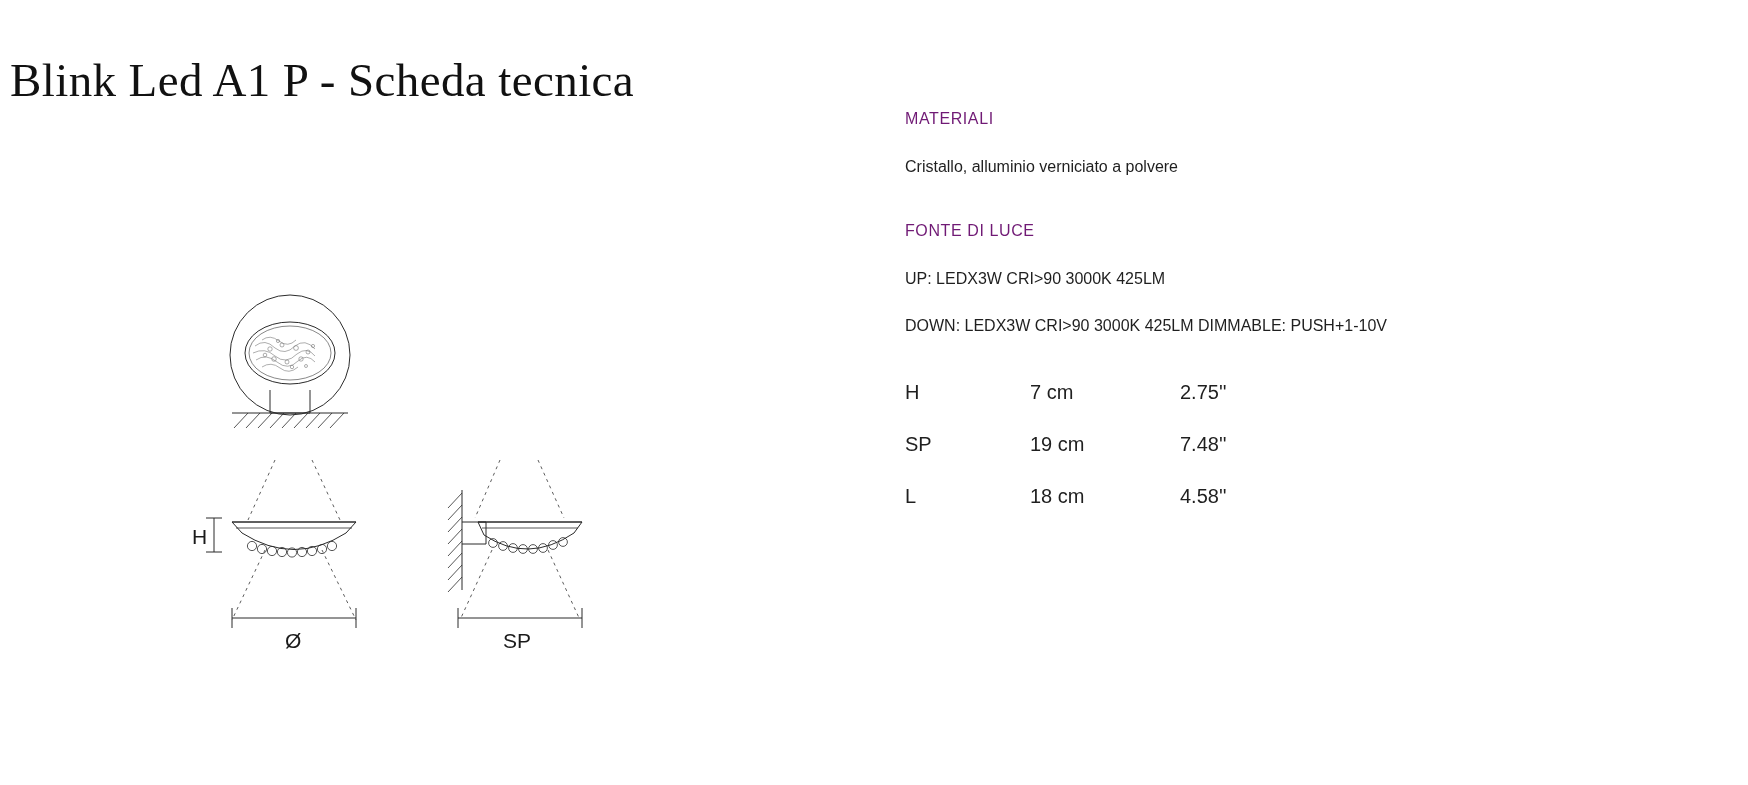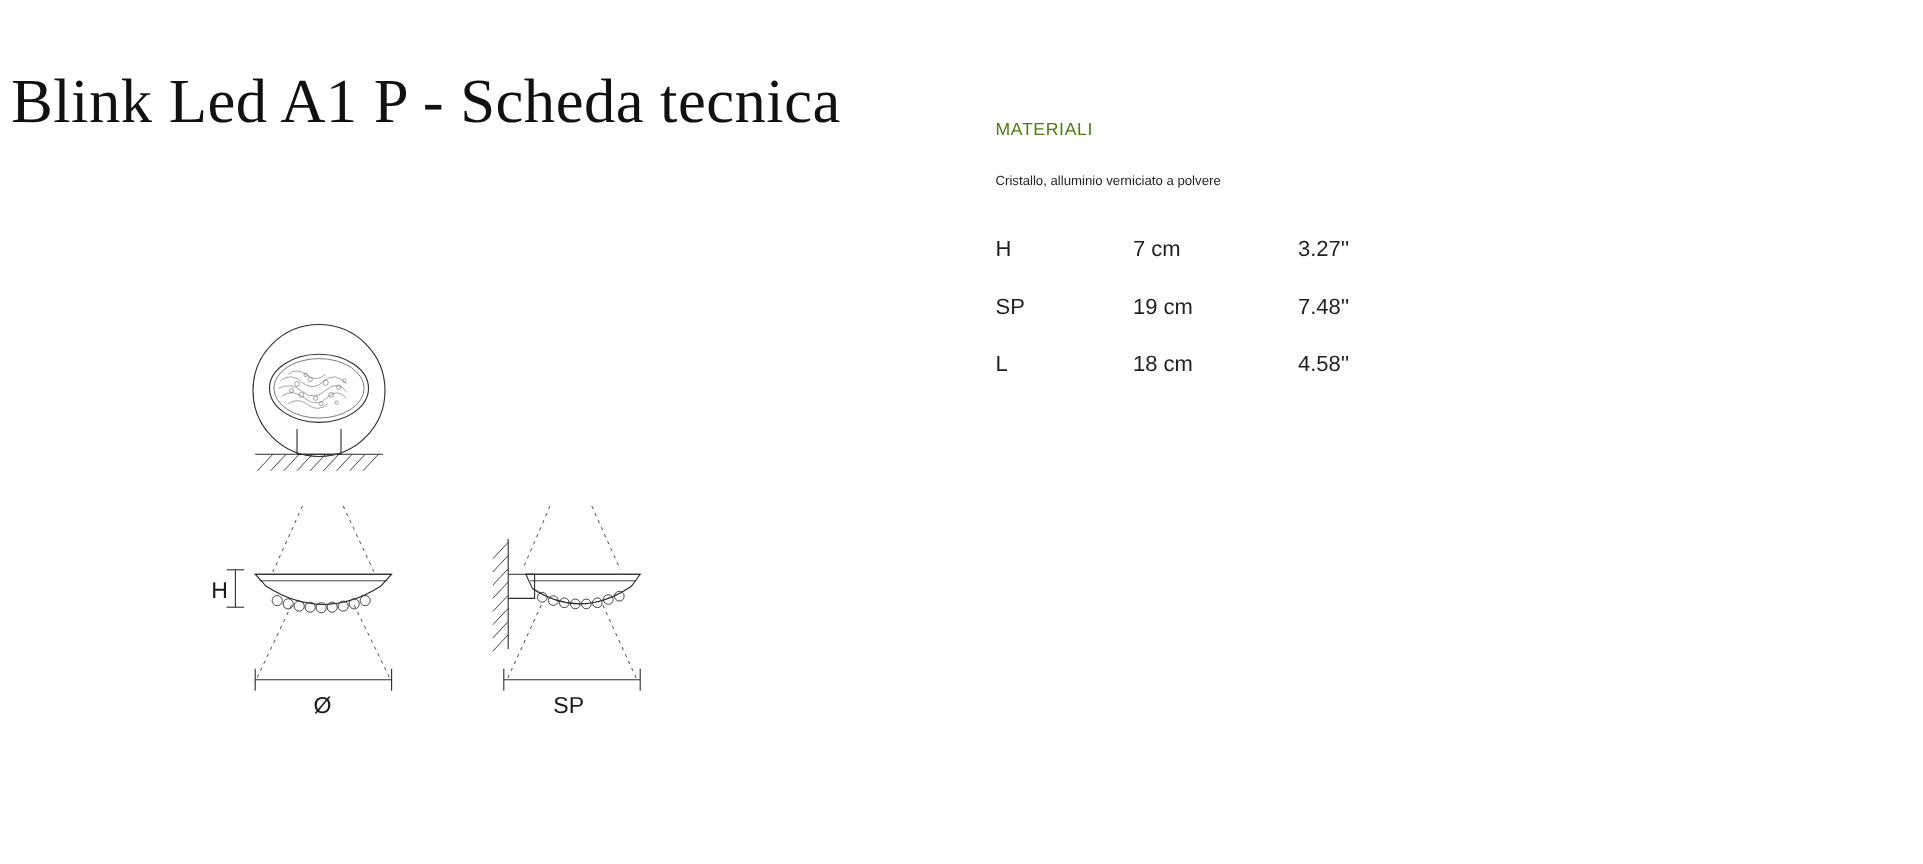--- a/index.html
+++ b/index.html
@@ -15,21 +15,21 @@
     color: #1a1a1a;
     overflow: hidden;
   }
 
   
   .page-title {
     position: absolute;
     left: 10px;
     top: 22px;
     font-family: "Liberation Serif", serif;
-    font-size: 57px;
+    font-size: 47px;
     font-weight: 400;
     letter-spacing: 0.4px;
     color: #111111;
     white-space: nowrap;
   }
 
   
   .drawing-area {
     position: absolute;
     left: 170px;
@@ -41,26 +41,26 @@
 
   
   .specs {
     position: absolute;
     left: 905px;
     top: 110px;
     width: 760px;
   }
   .spec-section-label {
     font-size: 16px;
-    color: #4d7c0f;
+    color: #701a75;
     letter-spacing: 0.6px;
     margin: 0 0 28px 0;
   }
   .spec-line {
-    font-size: 12px;
+    font-size: 16px;
     color: #1f1f1f;
     margin: 0 0 26px 0;
     line-height: 1.35;
   }
 
   .dim-table {
     border-collapse: collapse;
     margin-top: 6px;
   }
   .dim-table td {
@@ -216,28 +216,33 @@
   </svg>
 </div>
 
 <div class="specs">
 
   <section class="sec-materials">
     <div class="spec-section-label">MATERIALI</div>
     <p class="spec-line">Cristallo, alluminio verniciato a polvere</p>
   </section>
 
+  <section class="sec-light">
+    <div class="spec-section-label">FONTE DI LUCE</div>
+    <p class="spec-line">UP: LEDX3W CRI&gt;90 3000K 425LM</p>
+    <p class="spec-line">DOWN: LEDX3W CRI&gt;90 3000K 425LM DIMMABLE: PUSH+1-10V</p>
+  </section>
 
   <section>
     <table class="dim-table">
       <tbody>
         <tr>
           <td class="dim-col-key">H</td>
           <td class="dim-col-metric">7 cm</td>
-          <td class="dim-col-imp">3.27''</td>
+          <td class="dim-col-imp">2.75''</td>
         </tr>
         <tr>
           <td class="dim-col-key">SP</td>
           <td class="dim-col-metric">19 cm</td>
           <td class="dim-col-imp">7.48''</td>
         </tr>
         <tr>
           <td class="dim-col-key">L</td>
           <td class="dim-col-metric">18 cm</td>
           <td class="dim-col-imp">4.58''</td>

